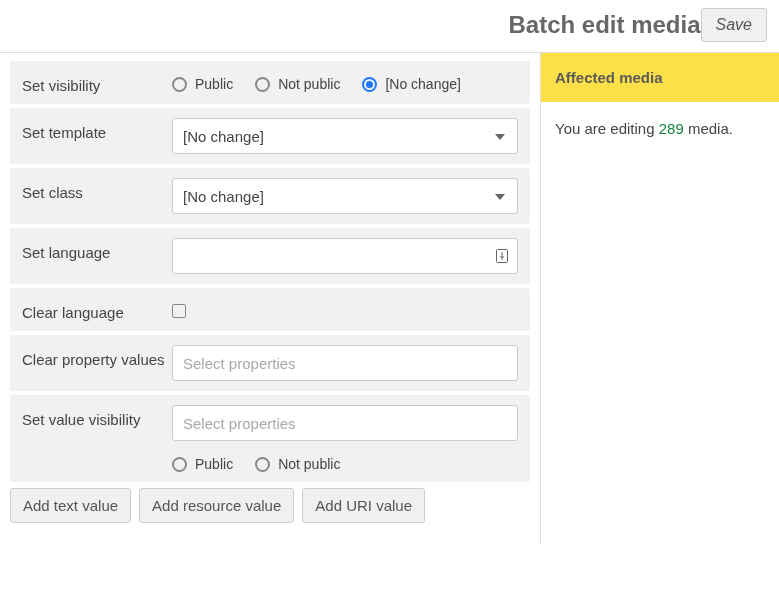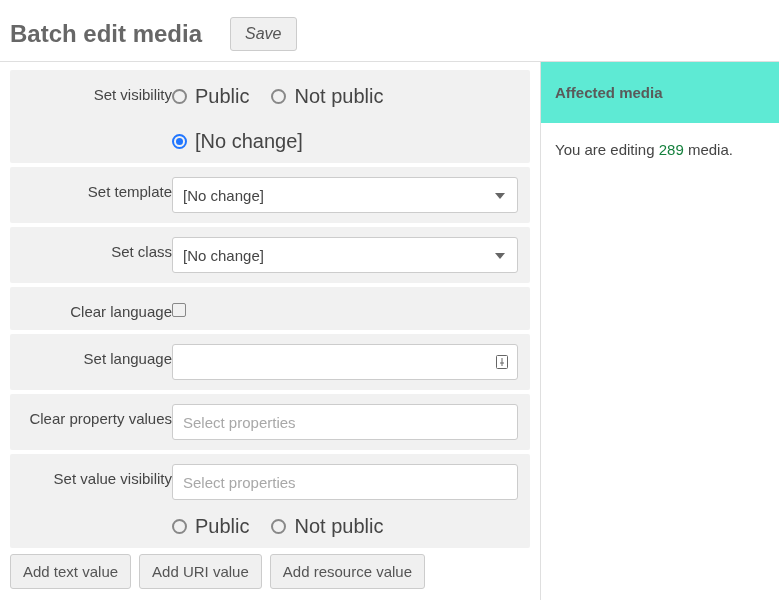--- a/index.html
+++ b/index.html
@@ -1,30 +1,30 @@
 <!DOCTYPE html>
 <html><head>
 <meta charset="utf-8">
 <style>
 * { box-sizing: border-box; margin: 0; padding: 0; }
 body { font-family: "Segoe UI", -apple-system, "Helvetica Neue", Arial, sans-serif; font-size: 14px; color: #454545; background: #fff; width: 779px; }
-.header { display: flex; justify-content: flex-start; align-items: center; padding: 17px 12px 10px 10px; gap: 28px; }
+.header { display: flex; justify-content: flex-end; align-items: center; padding: 8px 12px 10px 10px; }
 h1 { font-size: 24px; font-weight: 600; color: #676767; }
 .save-btn { background: #f0f0f0; border: 1px solid #ccc; border-radius: 3px; padding: 7px 14px; font-size: 16px; color: #555; cursor: pointer; font-style: italic; }
 .layout { display: flex; border-top: 1px solid #dfdfdf; }
 .main { width: 540px; padding: 8px 10px 20px 10px; }
 .side { flex: 1; border-left: 1px solid #dfdfdf; }
-.side-head { background: #5eead4; padding: 22px 14px; font-weight: 600; color: #5a5a5a; font-size: 15px; }
+.side-head { background: #fde047; padding: 16px 14px; font-weight: 600; color: #5a5a5a; font-size: 15px; }
 .side-body { padding: 18px 14px; color: #454545; font-size: 15px; }
 .count { color: #15803d; }
 .row { background: #f1f1f1; border-radius: 2px; margin-bottom: 4px; padding: 10px 12px; display: flex; }
-.row-label { width: 150px; padding-top: 6px; color: #454545; font-size: 15px; text-align: right; }
+.row-label { width: 150px; padding-top: 6px; color: #454545; font-size: 15px; }
 .row-ctrl { flex: 1; }
 .radios { display: flex; gap: 22px; padding-top: 5px; flex-wrap: wrap; }
-.radio-opt { display: inline-flex; align-items: center; gap: 8px; cursor: pointer; color: #454545; font-size: 20px; }
+.radio-opt { display: inline-flex; align-items: center; gap: 8px; cursor: pointer; color: #454545; font-size: 14px; }
 .radio-dot { width: 15px; height: 15px; border: 2px solid #888; border-radius: 50%; display: inline-flex; align-items: center; justify-content: center; }
 .radio-dot.sel { border-color: #2176ff; }
 .radio-dot.sel::after { content: ""; width: 7px; height: 7px; border-radius: 50%; background: #2176ff; }
 .select { position: relative; width: 100%; background: #fff; border: 1px solid #ccc; border-radius: 3px; height: 36px; display: flex; align-items: center; padding: 0 30px 0 10px; cursor: pointer; font-size: 15px; color: #454545; }
 .select::after { content: ""; position: absolute; right: 12px; top: 15px; width: 0; height: 0; border-left: 5px solid transparent; border-right: 5px solid transparent; border-top: 6px solid #666; }
 .chk { width: 14px; height: 14px; border: 1.5px solid #888; border-radius: 2px; display: inline-block; margin-top: 6px; cursor: pointer; }
 .txt-input { width: 100%; background: #fff; border: 1px solid #ccc; border-radius: 3px; height: 36px; padding: 0 47px 0 10px; font-size: 15px; color: #454545; position: relative; }
 .txt-input input { border: none; outline: none; width: 100%; height: 100%; font-size: 15px; color: #454545; background: transparent; }
 .txt-input input::placeholder { color: #a8a8a8; }
 .lang-ico { position: absolute; right: 8px; top: 50%; transform: translateY(-50%); width: 14px; height: 16px; display: flex; align-items: center; justify-content: center; }
@@ -76,38 +76,38 @@
     <div class="row">
       <div class="row-label">Set class</div>
       <div class="row-ctrl">
         <div class="select">
           <span>[No change]</span>
         </div>
       </div>
     </div>
 
     <div class="row">
-      <div class="row-label">Clear language</div>
-      <div class="row-ctrl">
-        <span class="chk"></span>
-      </div>
-    </div>
-
-    <div class="row">
       <div class="row-label">Set language</div>
       <div class="row-ctrl">
         <div class="txt-input">
           <input type="text" value="" style="">
           <span class="lang-ico">
             <svg width="12" height="14" viewBox="0 0 12 14">
                 <rect x="0.5" y="0.5" width="11" height="13" rx="1" fill="none" stroke="#666" stroke-width="1"></rect>
                 <path d="M6 3 L6 8 M4 8 L8 8 M6 8 L6 11" stroke="#666" stroke-width="1" fill="none"></path>
               </svg>
           </span>
         </div>
+      </div>
+    </div>
+
+    <div class="row">
+      <div class="row-label">Clear language</div>
+      <div class="row-ctrl">
+        <span class="chk"></span>
       </div>
     </div>
 
     <div class="row">
       <div class="row-label">Clear property values</div>
       <div class="row-ctrl">
         <div class="txt-input">
           <input type="text" placeholder="Select properties" style="">
         </div>
       </div>
@@ -127,22 +127,22 @@
           <label class="radio-opt">
             <span class="radio-dot"></span>
             <span>Not public</span>
           </label>
         </div>
       </div>
     </div>
 
     <div class="btns">
       <button class="action-btn">Add text value</button>
+      <button class="action-btn">Add resource value</button>
       <button class="action-btn">Add URI value</button>
-      <button class="action-btn">Add resource value</button>
     </div>
 
   </div>
 
   <div class="side">
     <div class="side-head">Affected media</div>
     <div class="side-body">
       <span>You are editing </span><span class="count">289</span><span> media.</span>
     </div>
   </div>

